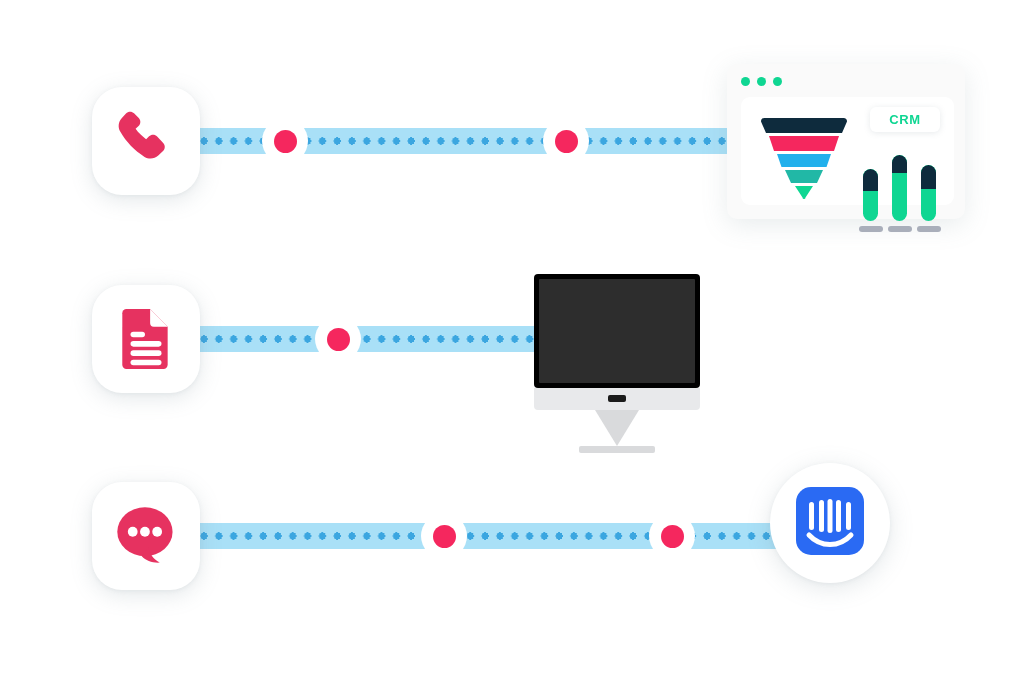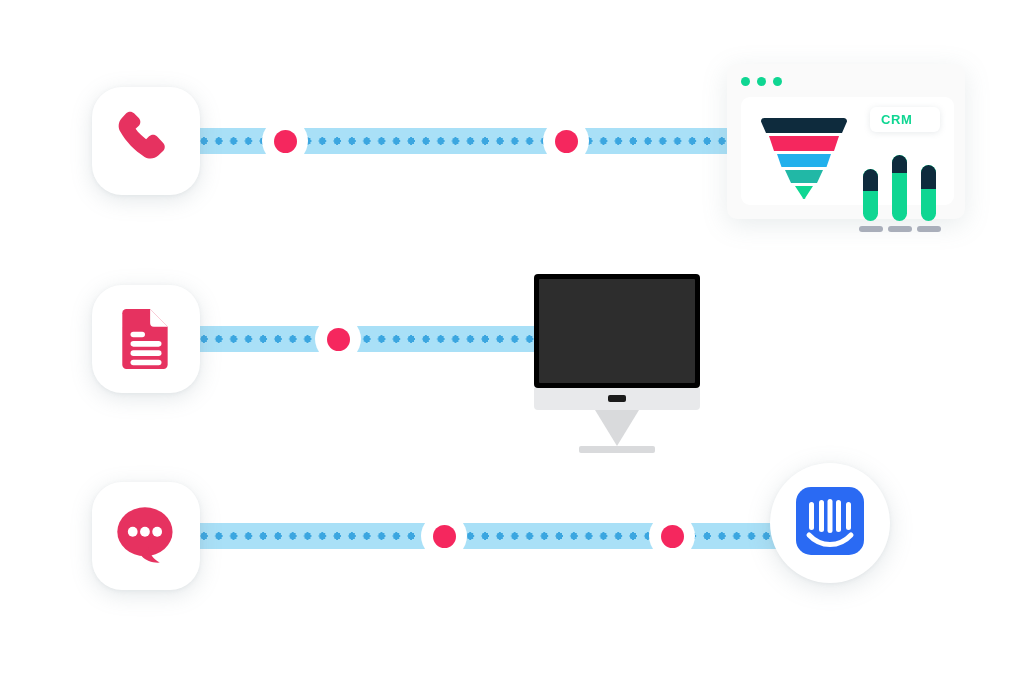--- a/index.html
+++ b/index.html
@@ -129,20 +129,21 @@
     top: 10px;
     min-width: 48px;
     padding: 5px 11px;
     background: #ffffff;
     border-radius: 6px;
     box-shadow: 0 1px 6px rgba(120,140,150,0.18);
     color: #0fd692;
     font-size: 13px;
     font-weight: bold;
     letter-spacing: 0.6px;
+    text-align: center;
   }
 
   
   #funnel {
     position: absolute;
     left: 17px;
     top: 20px;
   }
   
   #crm-bars {

